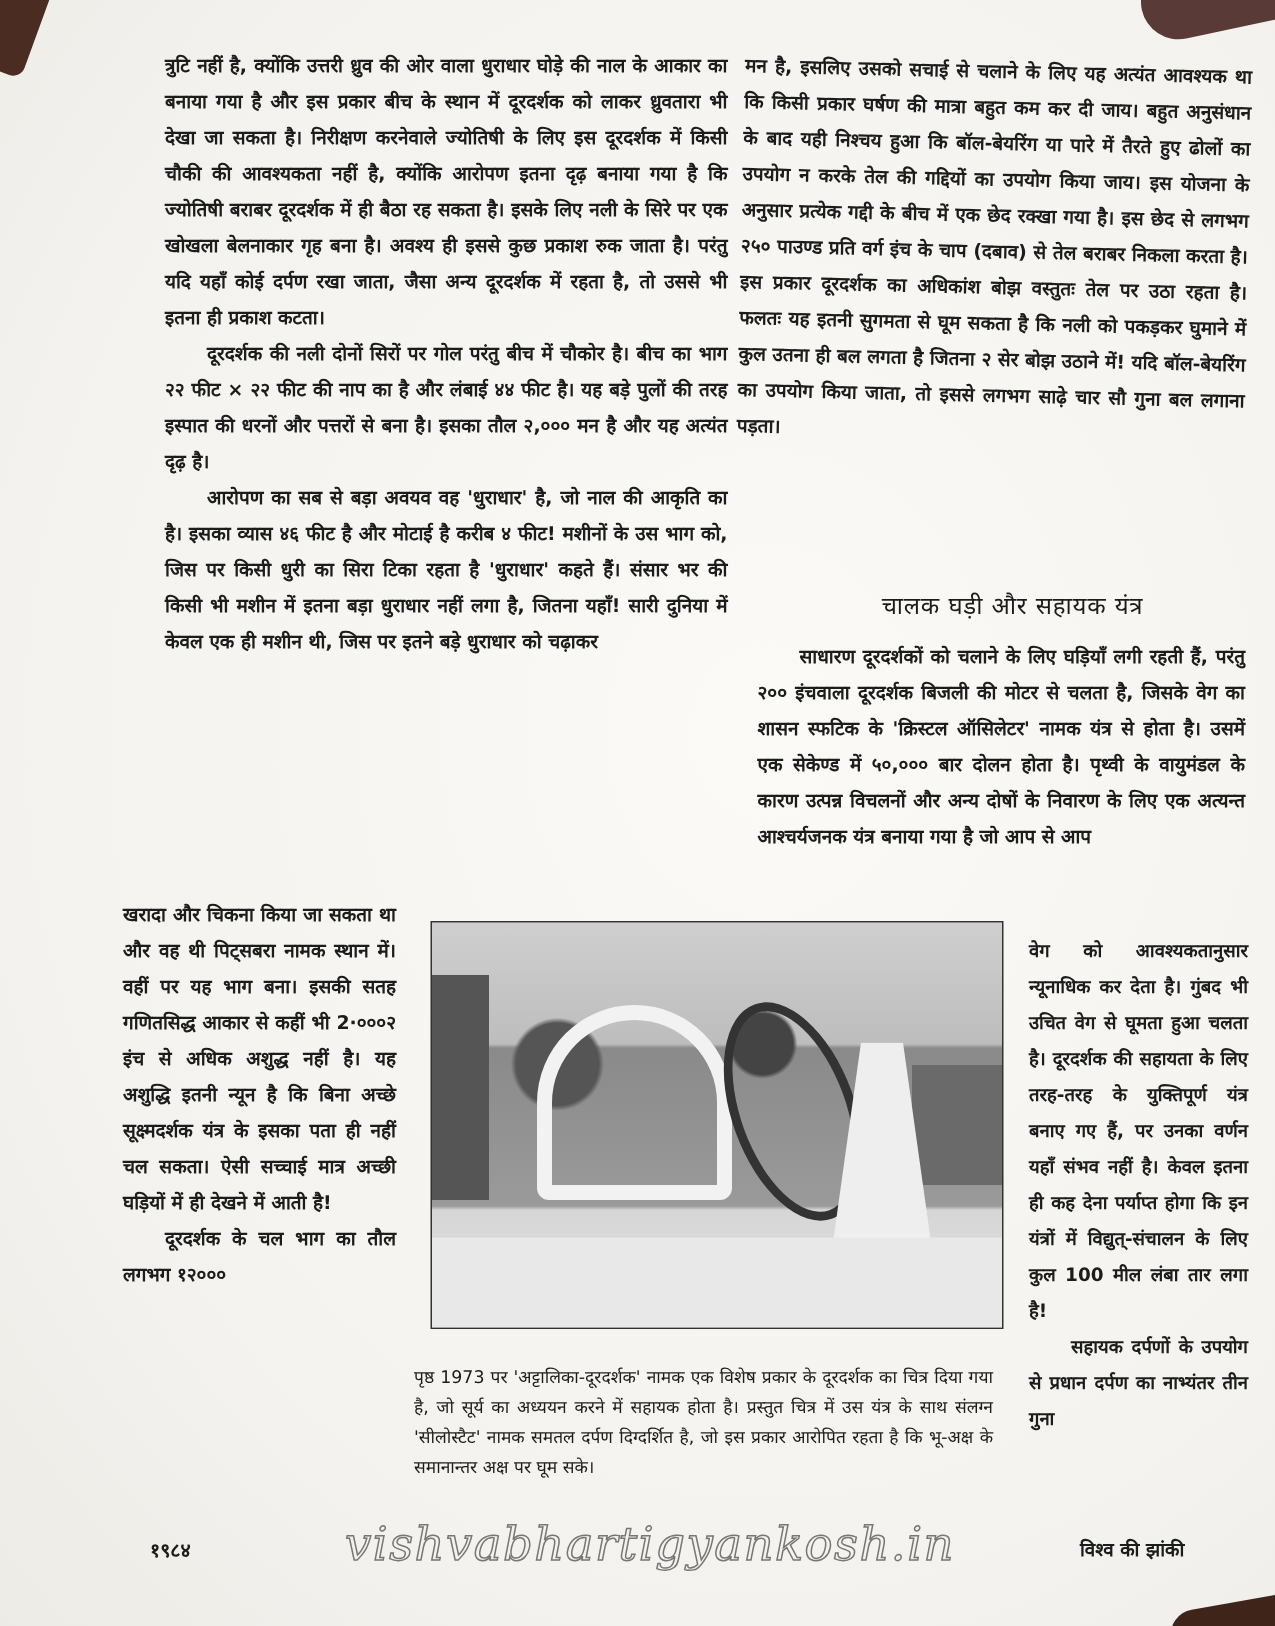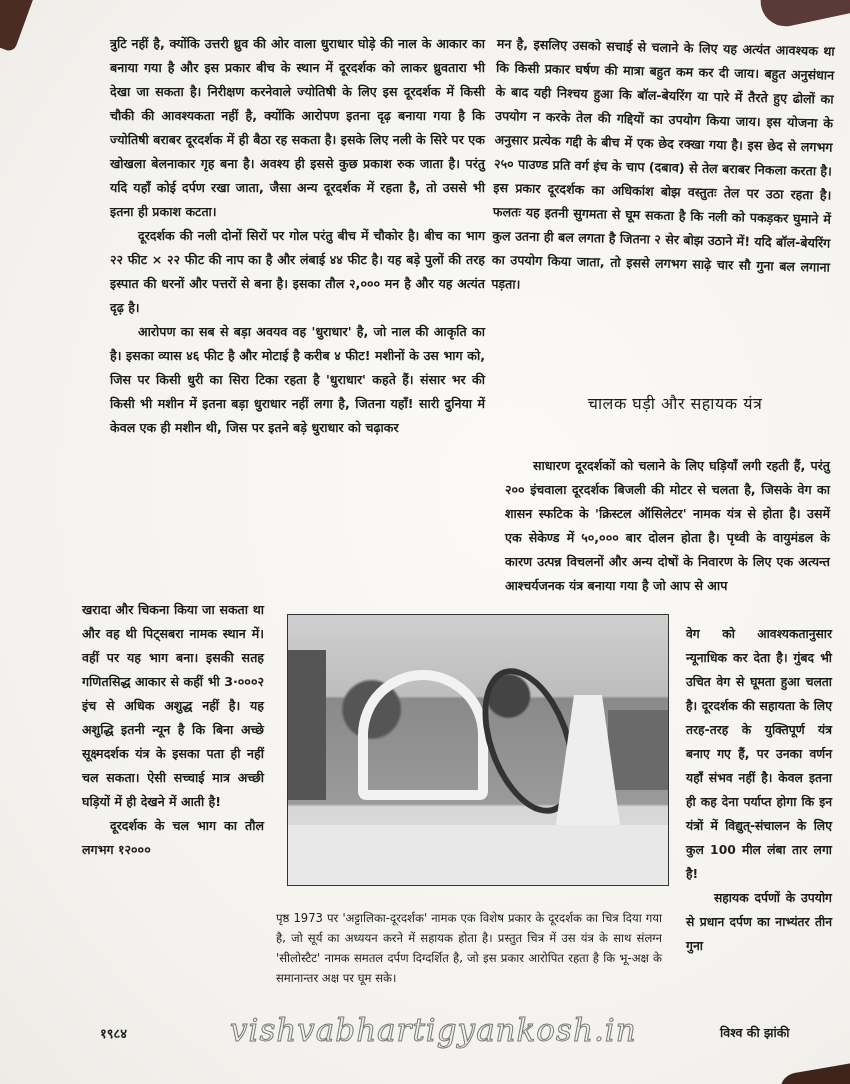--- a/index.html
+++ b/index.html
@@ -34,21 +34,21 @@
     }
     .col p { margin: 0; }
     .indent { text-indent: 28px; }
     #col-left-top { left: 110px; top: 32px; width: 375px; }
     #col-left-narrow { left: 82px; top: 598px; width: 182px; }
     #col-right-top { left: 497px; top: 32px; width: 338px; transform: rotate(1.3deg); transform-origin: left top; }
     #section-heading {
       position: absolute; left: 560px; top: 392px; width: 230px;
       font-size: 16px; font-weight: normal; text-align: center; letter-spacing: 0.5px;
     }
-    #col-right-mid { left: 505px; top: 426px; width: 325px; margin-top: 28px; }
+    #col-right-mid { left: 505px; top: 426px; width: 325px; }
     #col-right-narrow { left: 686px; top: 622px; width: 146px; font-size: 12.3px; }
     .photo {
       position: absolute; left: 287px; top: 614px; width: 380px; height: 270px;
       border: 1px solid #333;
       background:
         radial-gradient(circle at 22% 35%, #555 0 8%, transparent 9%),
         radial-gradient(circle at 58% 30%, #444 0 7%, transparent 8%),
         linear-gradient(180deg, #cfcfcf 0%, #bdbdbd 30%, #8a8a8a 31%, #9a9a9a 70%, #d6d6d6 71%, #e2e2e2 100%);
       overflow: hidden;
     }
@@ -78,21 +78,21 @@
   <div class="corner-tr"></div>
   <div class="corner-br"></div>
 
   <div class="col" id="col-left-top">
     <p>त्रुटि नहीं है, क्योंकि उत्तरी ध्रुव की ओर वाला धुराधार घोड़े की नाल के आकार का बनाया गया है और इस प्रकार बीच के स्थान में दूरदर्शक को लाकर ध्रुवतारा भी देखा जा सकता है। निरीक्षण करनेवाले ज्योतिषी के लिए इस दूरदर्शक में किसी चौकी की आवश्यकता नहीं है, क्योंकि आरोपण इतना दृढ़ बनाया गया है कि ज्योतिषी बराबर दूरदर्शक में ही बैठा रह सकता है। इसके लिए नली के सिरे पर एक खोखला बेलनाकार गृह बना है। अवश्य ही इससे कुछ प्रकाश रुक जाता है। परंतु यदि यहाँ कोई दर्पण रखा जाता, जैसा अन्य दूरदर्शक में रहता है, तो उससे भी इतना ही प्रकाश कटता।</p>
     <p class="indent">दूरदर्शक की नली दोनों सिरों पर गोल परंतु बीच में चौकोर है। बीच का भाग २२ फीट × २२ फीट की नाप का है और लंबाई ४४ फीट है। यह बड़े पुलों की तरह इस्पात की धरनों और पत्तरों से बना है। इसका तौल २,००० मन है और यह अत्यंत दृढ़ है।</p>
     <p class="indent">आरोपण का सब से बड़ा अवयव वह 'धुराधार' है, जो नाल की आकृति का है। इसका व्यास ४६ फीट है और मोटाई है करीब ४ फीट! मशीनों के उस भाग को, जिस पर किसी धुरी का सिरा टिका रहता है 'धुराधार' कहते हैं। संसार भर की किसी भी मशीन में इतना बड़ा धुराधार नहीं लगा है, जितना यहाँ! सारी दुनिया में केवल एक ही मशीन थी, जिस पर इतने बड़े धुराधार को चढ़ाकर</p>
   </div>
 
   <div class="col" id="col-left-narrow">
-    <p>खरादा और चिकना किया जा सकता था और वह थी पिट्सबरा नामक स्थान में। वहीं पर यह भाग बना। इसकी सतह गणितसिद्ध आकार से कहीं भी 3·०००२ इंच से अधिक अशुद्ध नहीं है। यह अशुद्धि इतनी न्यून है कि बिना अच्छे सूक्ष्मदर्शक यंत्र के इसका पता ही नहीं चल सकता। ऐसी सच्चाई मात्र अच्छी घड़ियों में ही देखने में आती है!</p>
+    <p>खरादा और चिकना किया जा सकता था और वह थी पिट्सबरा नामक स्थान में। वहीं पर यह भाग बना। इसकी सतह गणितसिद्ध आकार से कहीं भी 2·०००२ इंच से अधिक अशुद्ध नहीं है। यह अशुद्धि इतनी न्यून है कि बिना अच्छे सूक्ष्मदर्शक यंत्र के इसका पता ही नहीं चल सकता। ऐसी सच्चाई मात्र अच्छी घड़ियों में ही देखने में आती है!</p>
     <p class="indent">दूरदर्शक के चल भाग का तौल लगभग १२०००</p>
   </div>
 
   <div class="col" id="col-right-top">
     <p>मन है, इसलिए उसको सचाई से चलाने के लिए यह अत्यंत आवश्यक था कि किसी प्रकार घर्षण की मात्रा बहुत कम कर दी जाय। बहुत अनुसंधान के बाद यही निश्चय हुआ कि बॉल-बेयरिंग या पारे में तैरते हुए ढोलों का उपयोग न करके तेल की गद्दियों का उपयोग किया जाय। इस योजना के अनुसार प्रत्येक गद्दी के बीच में एक छेद रक्खा गया है। इस छेद से लगभग २५० पाउण्ड प्रति वर्ग इंच के चाप (दबाव) से तेल बराबर निकला करता है। इस प्रकार दूरदर्शक का अधिकांश बोझ वस्तुतः तेल पर उठा रहता है। फलतः यह इतनी सुगमता से घूम सकता है कि नली को पकड़कर घुमाने में कुल उतना ही बल लगता है जितना २ सेर बोझ उठाने में! यदि बॉल-बेयरिंग का उपयोग किया जाता, तो इससे लगभग साढ़े चार सौ गुना बल लगाना पड़ता।</p>
   </div>
 
   <div id="section-heading">चालक घड़ी और सहायक यंत्र</div>
 
   <div class="col" id="col-right-mid">

